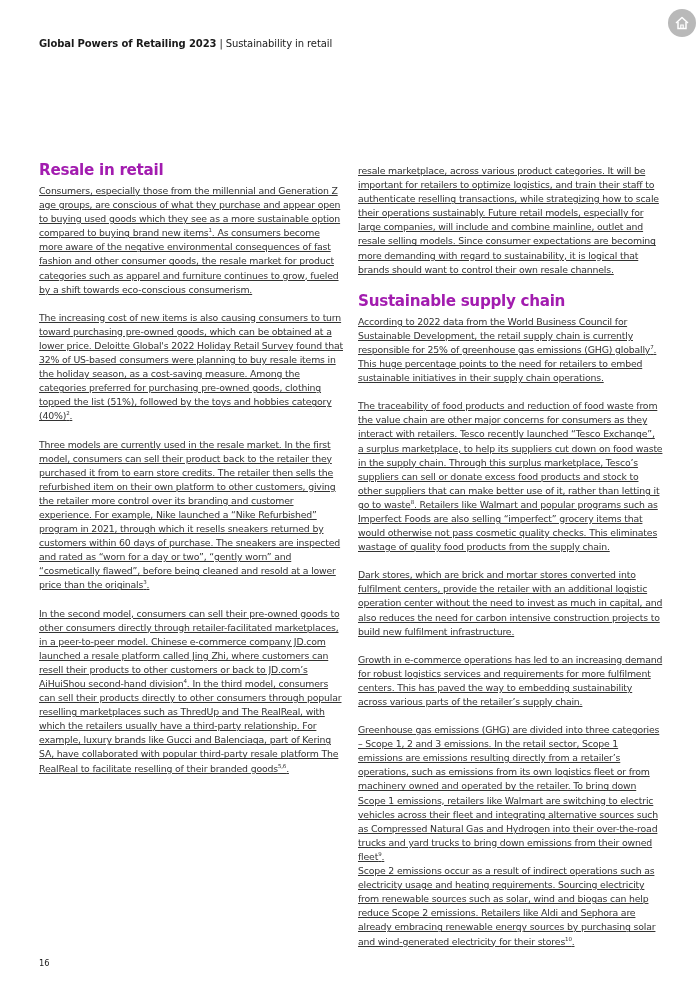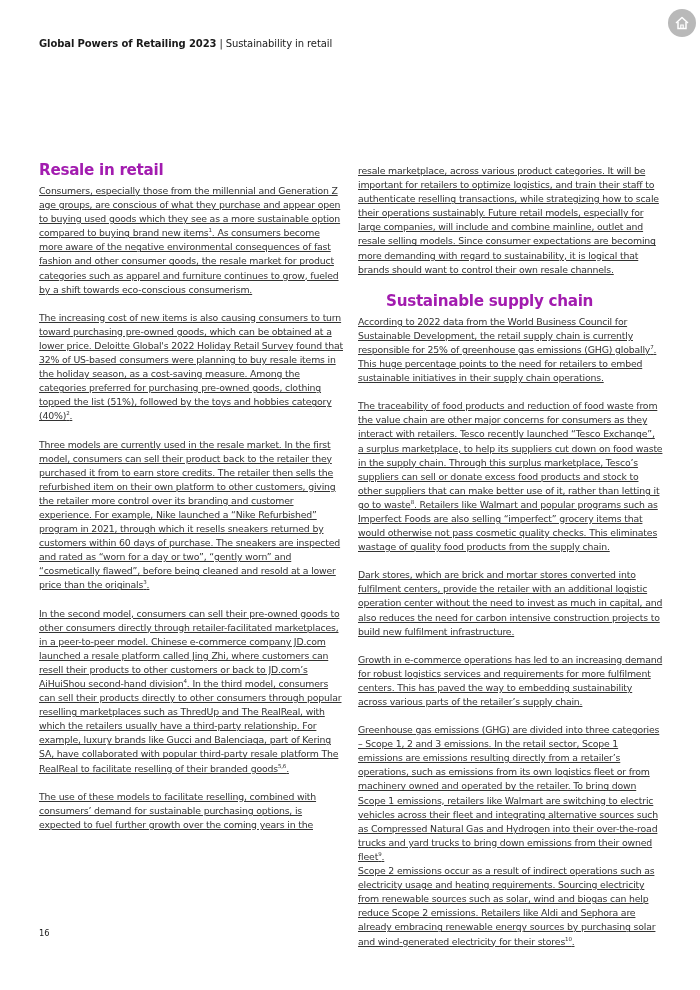--- a/index.html
+++ b/index.html
@@ -11,22 +11,22 @@
   .home-btn { position: absolute; left: 668px; top: 9px; width: 28px; height: 28px; border-radius: 50%;
               background: #b9b9b9; display: flex; align-items: center; justify-content: center; cursor: pointer; }
   .col { position: absolute; top: 160px; font-size: 9.35px; line-height: 14.1px; color: #333333; letter-spacing: -0.18px; }
   .col-left { left: 39px; width: 306px; }
   .col-right { left: 358px; width: 305px; top: 164px; }
   h2 { font-family: "DejaVu Sans", sans-serif; font-weight: bold; color: #a21caf; font-size: 15.2px;
        margin: 0 0 4px 0; line-height: 20px; letter-spacing: -0.3px; }
   p { margin: 0 0 14px 0; text-decoration: underline; }
   p.tight { margin-bottom: 0; }
   sup { font-size: 5.5px; line-height: 0; vertical-align: 4px; }
-  .page-num { position: absolute; left: 39px; top: 928px; font-size: 8.3px; color: #1a1a1a; }
-  .right-h2 { margin-top: 10px; margin-left: 28px; }
+  .page-num { position: absolute; left: 39px; top: 958px; font-size: 8.3px; color: #1a1a1a; }
+  .right-h2 { margin-top: 10px; }
 </style>
 </head>
 <body>
 
 <div class="header">
   <span class="bold">Global Powers of Retailing 2023</span><span class="sep">|</span><span>Sustainability in retail</span>
 </div>
 
 <div class="home-btn">
   <svg width="16" height="16" viewBox="0 0 16 16">
@@ -35,21 +35,20 @@
     <path d="M6.8 13.5 V10 H9.2 V13.5" fill="none" stroke="#ffffff" stroke-width="1.2"></path>
   </svg>
 </div>
 
 <div class="col col-left">
   <h2>Resale in retail</h2>
   <p><span>Consumers, especially those from the millennial and Generation Z age groups, are conscious of what they purchase and appear open to buying used goods which they see as a more sustainable option compared to buying brand new items</span><sup>1</sup><span>. As consumers become more aware of the negative environmental consequences of fast fashion and other consumer goods, the resale market for product categories such as apparel and furniture continues to grow, fueled by a shift towards eco-conscious consumerism.</span></p>
   <p><span>The increasing cost of new items is also causing consumers to turn toward purchasing pre-owned goods, which can be obtained at a lower price. Deloitte Global's 2022 Holiday Retail Survey found that 32% of US-based consumers were planning to buy resale items in the holiday season, as a cost-saving measure. Among the categories preferred for purchasing pre-owned goods, clothing topped the list (51%), followed by the toys and hobbies category (40%)</span><sup>2</sup><span>.</span></p>
   <p><span>Three models are currently used in the resale market. In the first model, consumers can sell their product back to the retailer they purchased it from to earn store credits. The retailer then sells the refurbished item on their own platform to other customers, giving the retailer more control over its branding and customer experience. For example, Nike launched a “Nike Refurbished” program in 2021, through which it resells sneakers returned by customers within 60 days of purchase. The sneakers are inspected and rated as “worn for a day or two”, “gently worn” and “cosmetically flawed”, before being cleaned and resold at a lower price than the originals</span><sup>3</sup><span>.</span></p>
   <p><span>In the second model, consumers can sell their pre-owned goods to other consumers directly through retailer-facilitated marketplaces, in a peer-to-peer model. Chinese e-commerce company JD.com launched a resale platform called Jing Zhi, where customers can resell their products to other customers or back to JD.com’s AiHuiShou second-hand division</span><sup>4</sup><span>. In the third model, consumers can sell their products directly to other consumers through popular reselling marketplaces such as ThredUp and The RealReal, with which the retailers usually have a third-party relationship. For example, luxury brands like Gucci and Balenciaga, part of Kering SA, have collaborated with popular third-party resale platform The RealReal to facilitate reselling of their branded goods</span><sup>5,6</sup><span>.</span></p>
-  <p class="tight">The use of these models to facilitate reselling, combined with consumers’ demand for sustainable purchasing options, is expected to fuel further growth over the coming years in the</p>
 </div>
 
 <div class="col col-right">
   <p>resale marketplace, across various product categories. It will be important for retailers to optimize logistics, and train their staff to authenticate reselling transactions, while strategizing how to scale their operations sustainably. Future retail models, especially for large companies, will include and combine mainline, outlet and resale selling models. Since consumer expectations are becoming more demanding with regard to sustainability, it is logical that brands should want to control their own resale channels.</p>
   <h2 class="right-h2">Sustainable supply chain</h2>
   <p><span>According to 2022 data from the World Business Council for Sustainable Development, the retail supply chain is currently responsible for 25% of greenhouse gas emissions (GHG) globally</span><sup>7</sup><span>. This huge percentage points to the need for retailers to embed sustainable initiatives in their supply chain operations.</span></p>
   <p><span>The traceability of food products and reduction of food waste from the value chain are other major concerns for consumers as they interact with retailers. Tesco recently launched “Tesco Exchange”, a surplus marketplace, to help its suppliers cut down on food waste in the supply chain. Through this surplus marketplace, Tesco’s suppliers can sell or donate excess food products and stock to other suppliers that can make better use of it, rather than letting it go to waste</span><sup>8</sup><span>. Retailers like Walmart and popular programs such as Imperfect Foods are also selling “imperfect” grocery items that would otherwise not pass cosmetic quality checks. This eliminates wastage of quality food products from the supply chain.</span></p>
   <p>Dark stores, which are brick and mortar stores converted into fulfilment centers, provide the retailer with an additional logistic operation center without the need to invest as much in capital, and also reduces the need for carbon intensive construction projects to build new fulfilment infrastructure.</p>
   <p>Growth in e-commerce operations has led to an increasing demand for robust logistics services and requirements for more fulfilment centers. This has paved the way to embedding sustainability across various parts of the retailer’s supply chain.</p>
   <p class="tight"><span>Greenhouse gas emissions (GHG) are divided into three categories – Scope 1, 2 and 3 emissions. In the retail sector, Scope 1 emissions are emissions resulting directly from a retailer’s operations, such as emissions from its own logistics fleet or from machinery owned and operated by the retailer. To bring down Scope 1 emissions, retailers like Walmart are switching to electric vehicles across their fleet and integrating alternative sources such as Compressed Natural Gas and Hydrogen into their over-the-road trucks and yard trucks to bring down emissions from their owned fleet</span><sup>9</sup><span>.</span></p>

